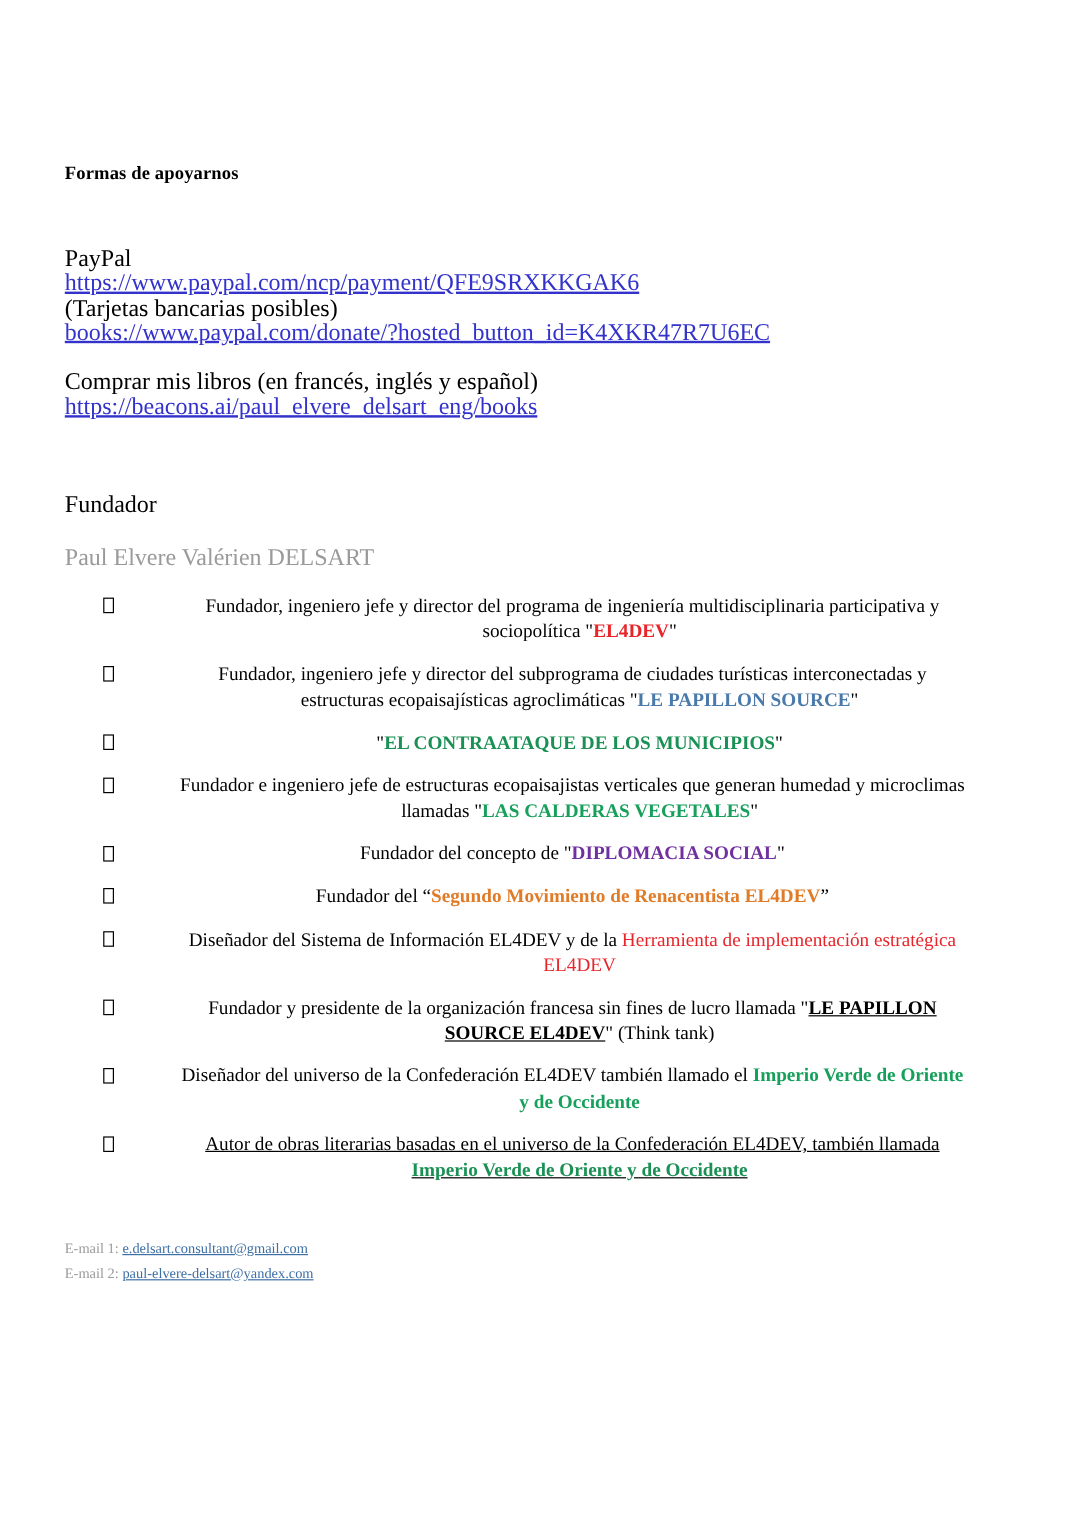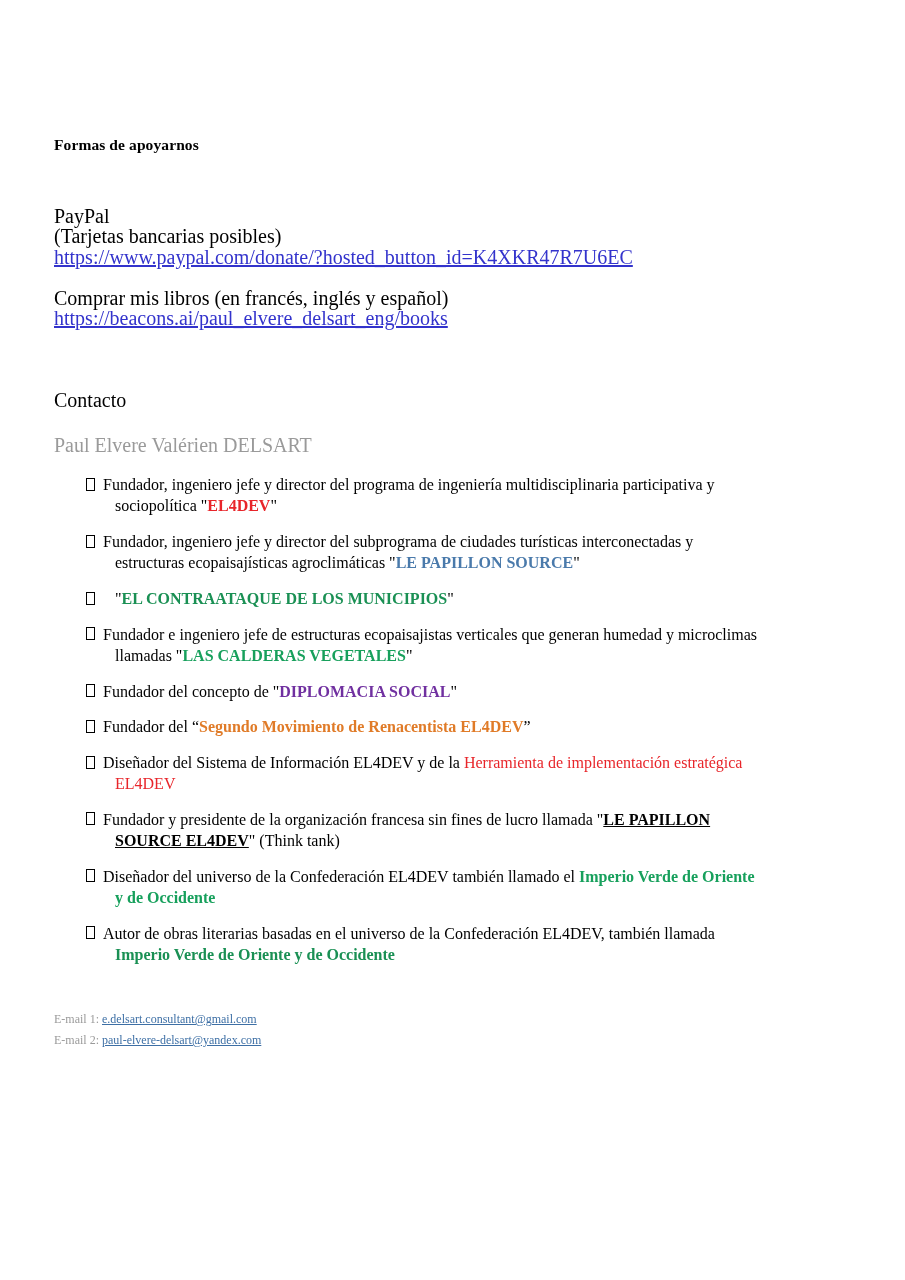--- a/index.html
+++ b/index.html
@@ -62,22 +62,23 @@
     margin: 19px 0 0 0;
     padding: 0 0 0 32px;
   }
   ul.bullets > li {
     position: relative;
     font-size: 16px;
     line-height: 21.2px;
     margin-bottom: 14.5px;
     padding-left: 17px;
     text-indent: 0;
-  }
-  ul.bullets > li:last-child { margin-bottom: 16px; }
+    text-align: center;
+  }
+  ul.bullets > li:last-child { margin-bottom: 16px; text-decoration: underline; }
 
   .tofu {
     position: absolute;
     left: 0;
     top: 3.5px;
     display: inline-block;
     width: 9px;
     height: 13px;
     border: 1.4px solid #000000;
     box-sizing: border-box;
@@ -112,31 +113,32 @@
 </style>
 </head>
 <body>
 
 <div class="page">
 
   <h1 class="doc-title">Formas de apoyarnos</h1>
 
   <div class="block paypal-block">
     <div class="plain-line">PayPal</div>
+    <div><span class="doc-link">https://www.paypal.com/ncp/payment/QFE9SRXKKGAK6</span></div>
     <div class="plain-line">(Tarjetas bancarias posibles)</div>
-    <div><span class="doc-link">https://www.paypal.com/donate/?hosted_button_id=K4XKR47R7U6EC</span></div>
+    <div><span class="doc-link">books://www.paypal.com/donate/?hosted_button_id=K4XKR47R7U6EC</span></div>
   </div>
 
   <div class="block books-block">
     <div class="plain-line">Comprar mis libros (en francés, inglés y español)</div>
     <div><span class="doc-link">https://beacons.ai/paul_elvere_delsart_eng/books</span></div>
   </div>
 
   <div class="block contacto-block">
-    <div class="plain-line">Contacto</div>
+    <div class="plain-line">Fundador</div>
   </div>
   <div class="block author-block">
     <div class="plain-line gray-text">Paul Elvere Valérien DELSART</div>
   </div>
 
   <ul class="bullets">
 
     <li>
       <span class="tofu"></span>
       <span class="li-body">Fundador, ingeniero jefe y director del programa de ingeniería multidisciplinaria participativa y</span>

